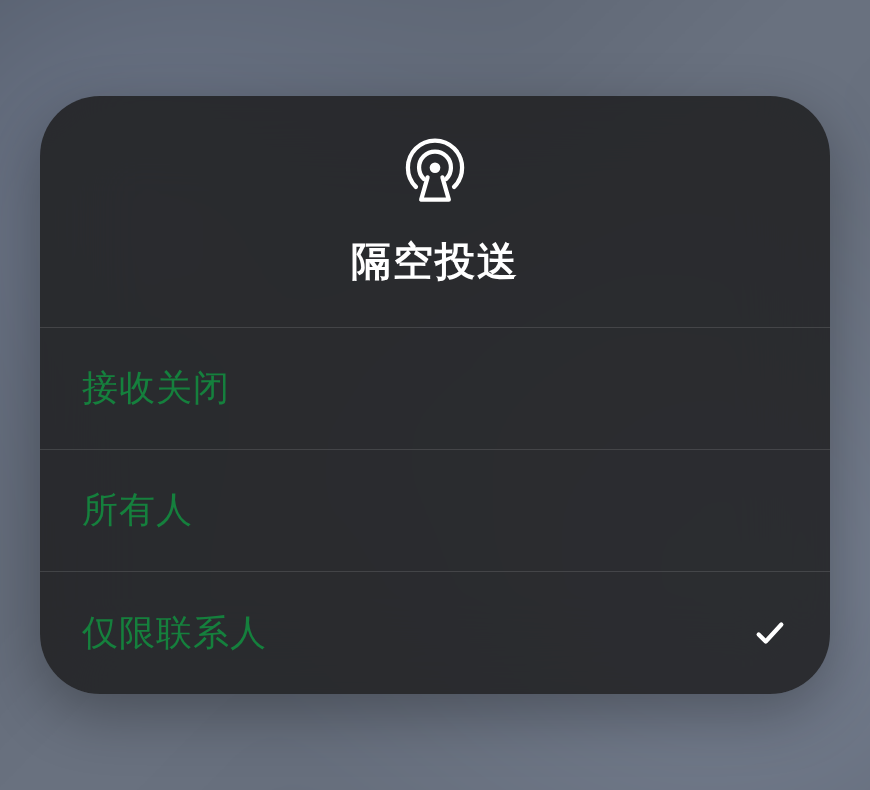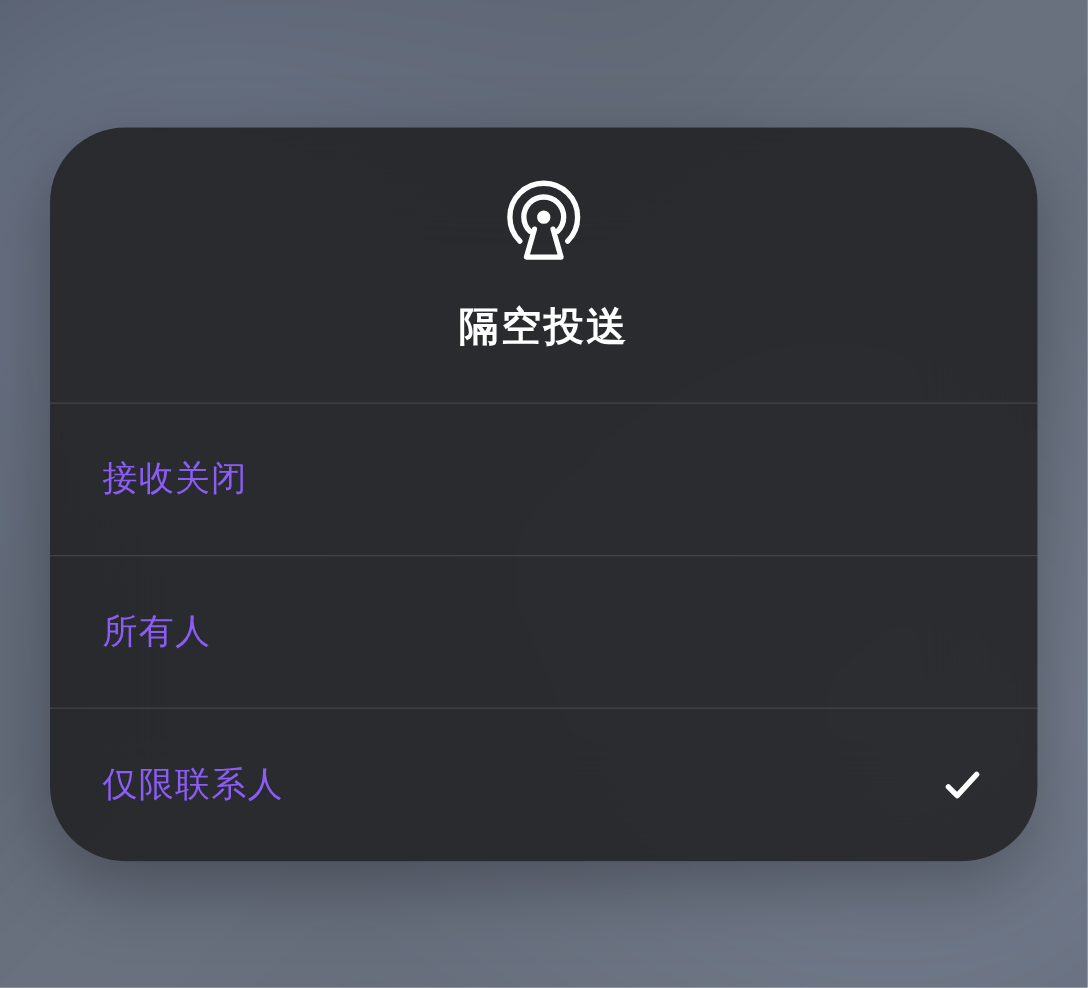--- a/index.html
+++ b/index.html
@@ -56,21 +56,21 @@
       width: 68px;
       height: 68px;
       margin-bottom: 28px;
       display: flex;
       align-items: center;
       justify-content: center;
     }
 
     .title {
       color: #ffffff;
-      font-size: 32px;
+      font-size: 40px;
       font-weight: 600;
       letter-spacing: 2px;
     }
 
     .options {
       display: flex;
       flex-direction: column;
     }
 
     .option {
@@ -81,22 +81,22 @@
       height: 122px;
       border-bottom: 1px solid rgba(255,255,255,0.12);
       cursor: pointer;
     }
 
     .option:last-child {
       border-bottom: none;
     }
 
     .option-label {
-      color: #8b5cf6;
-      font-size: 28px;
+      color: #15803d;
+      font-size: 36px;
       font-weight: 400;
       letter-spacing: 1px;
     }
 
     .checkmark {
       width: 36px;
       height: 36px;
       display: flex;
       align-items: center;
       justify-content: center;

